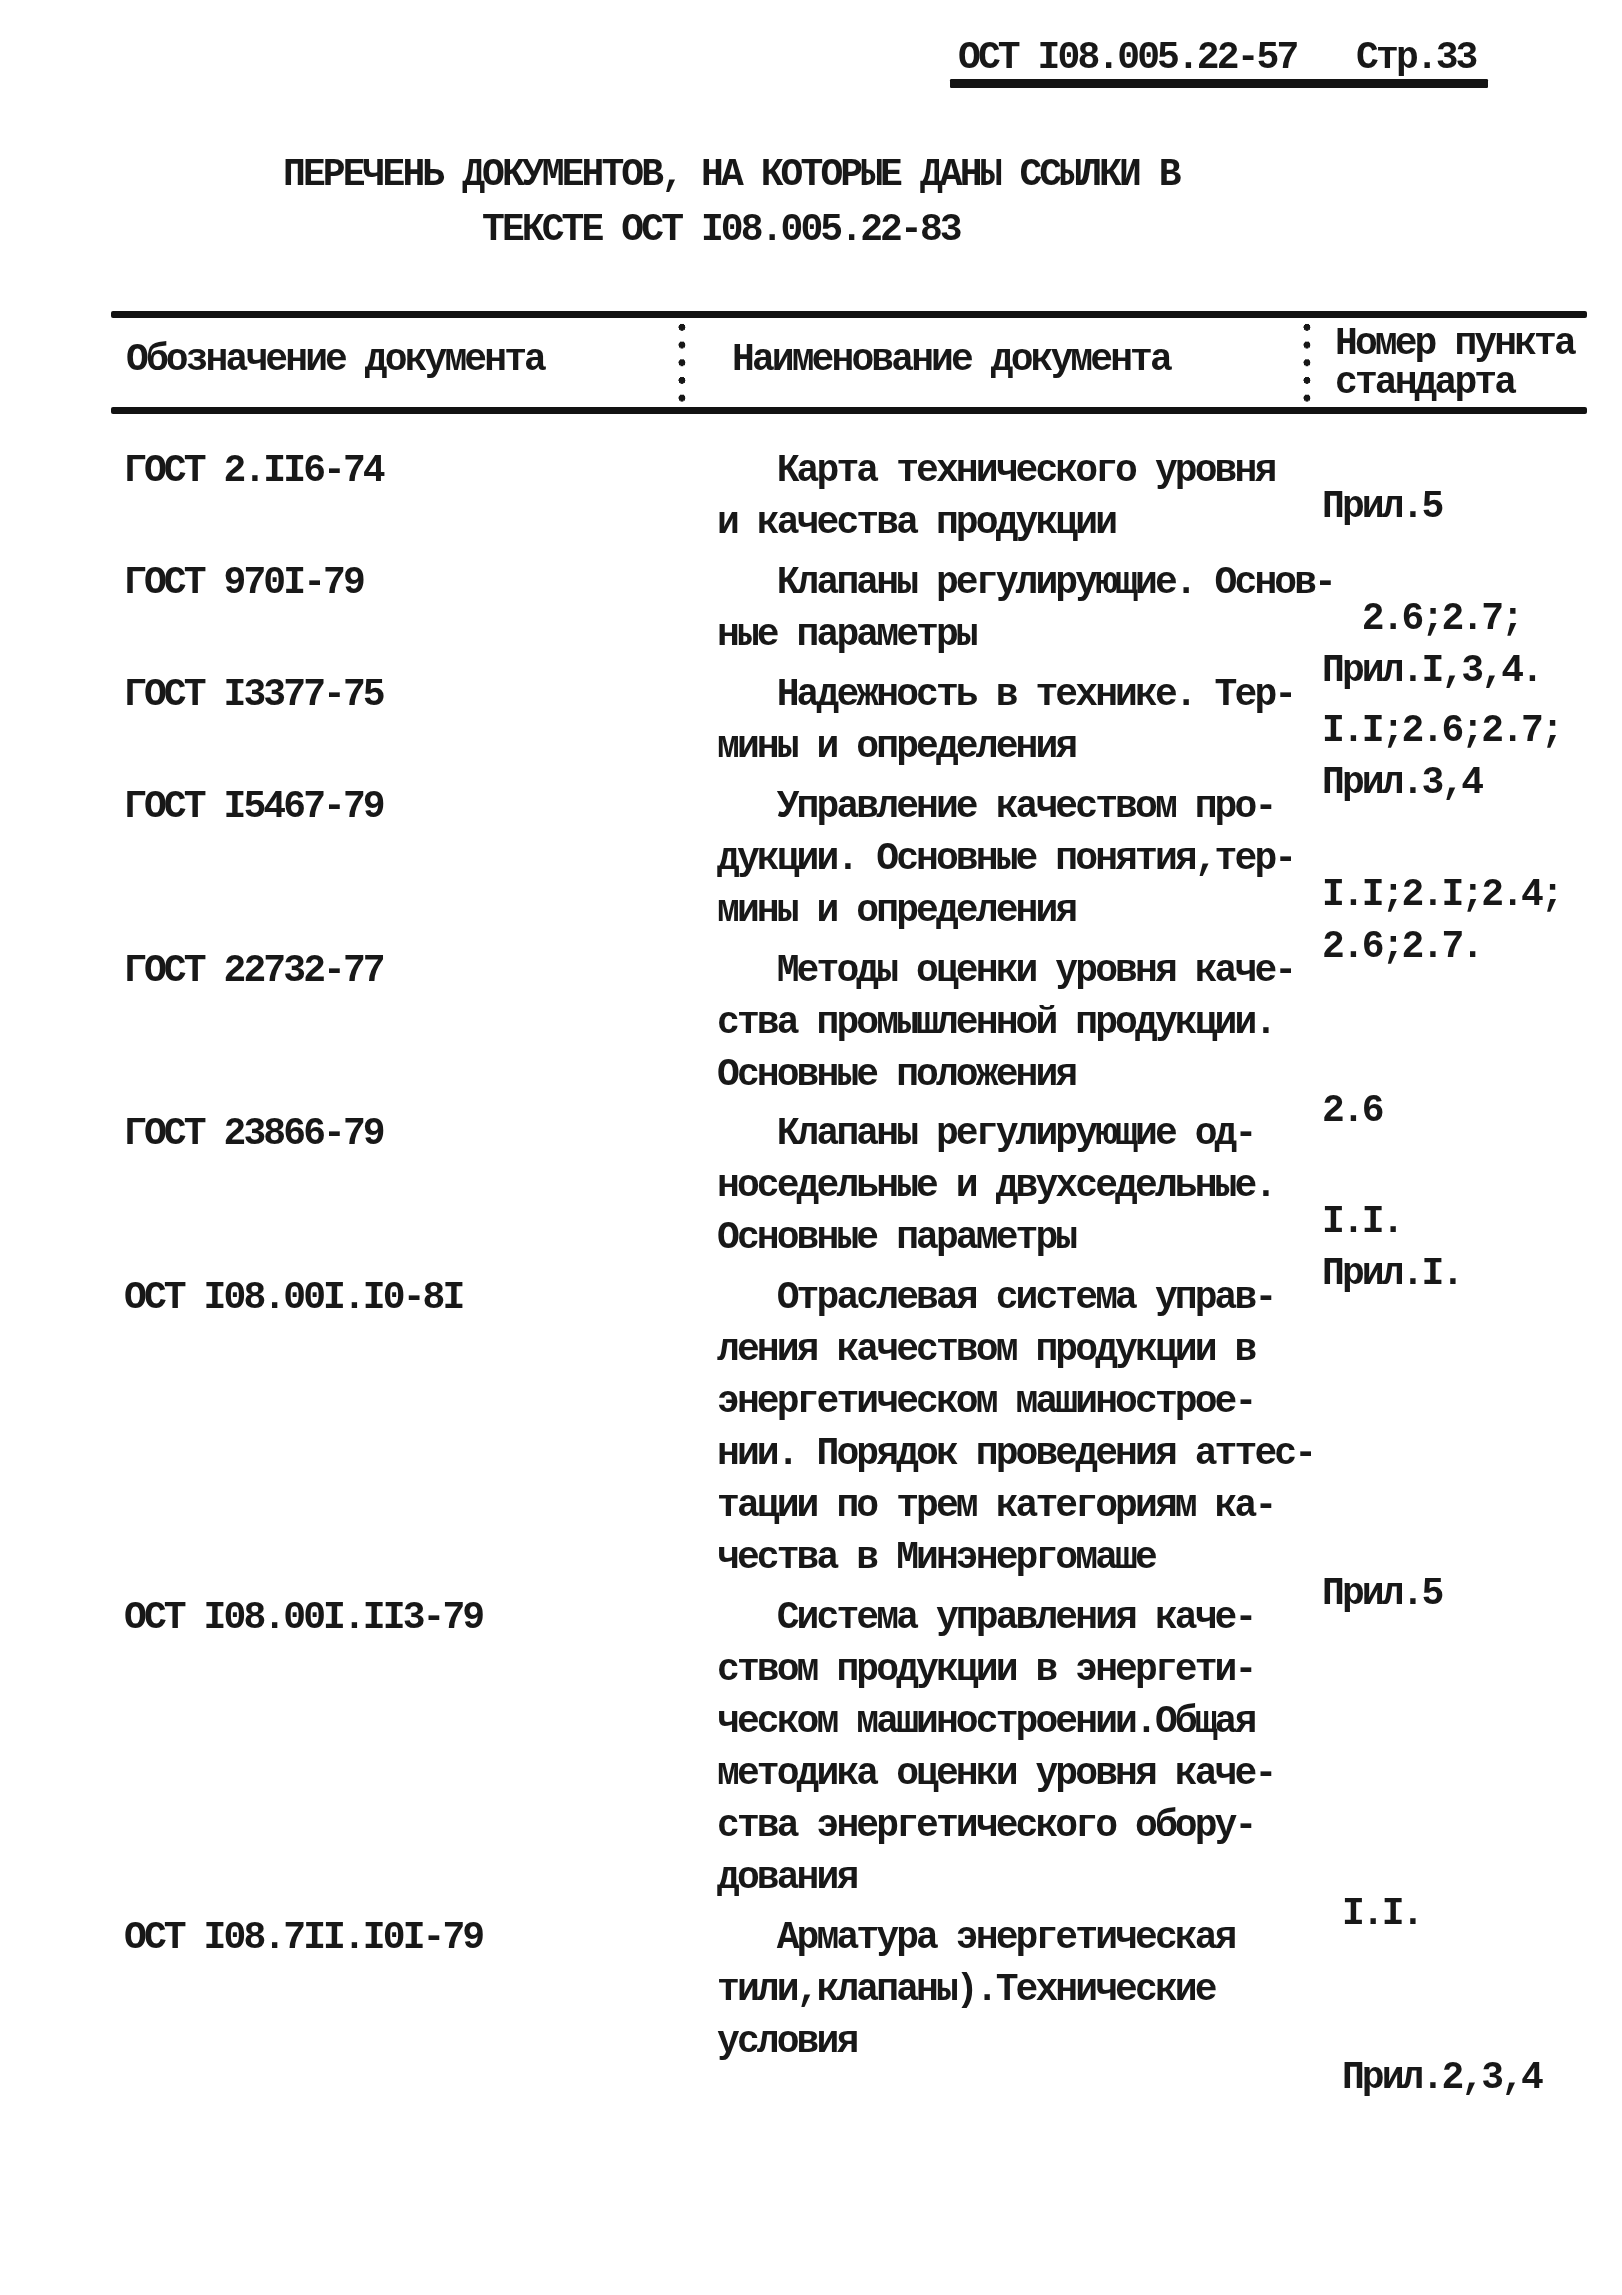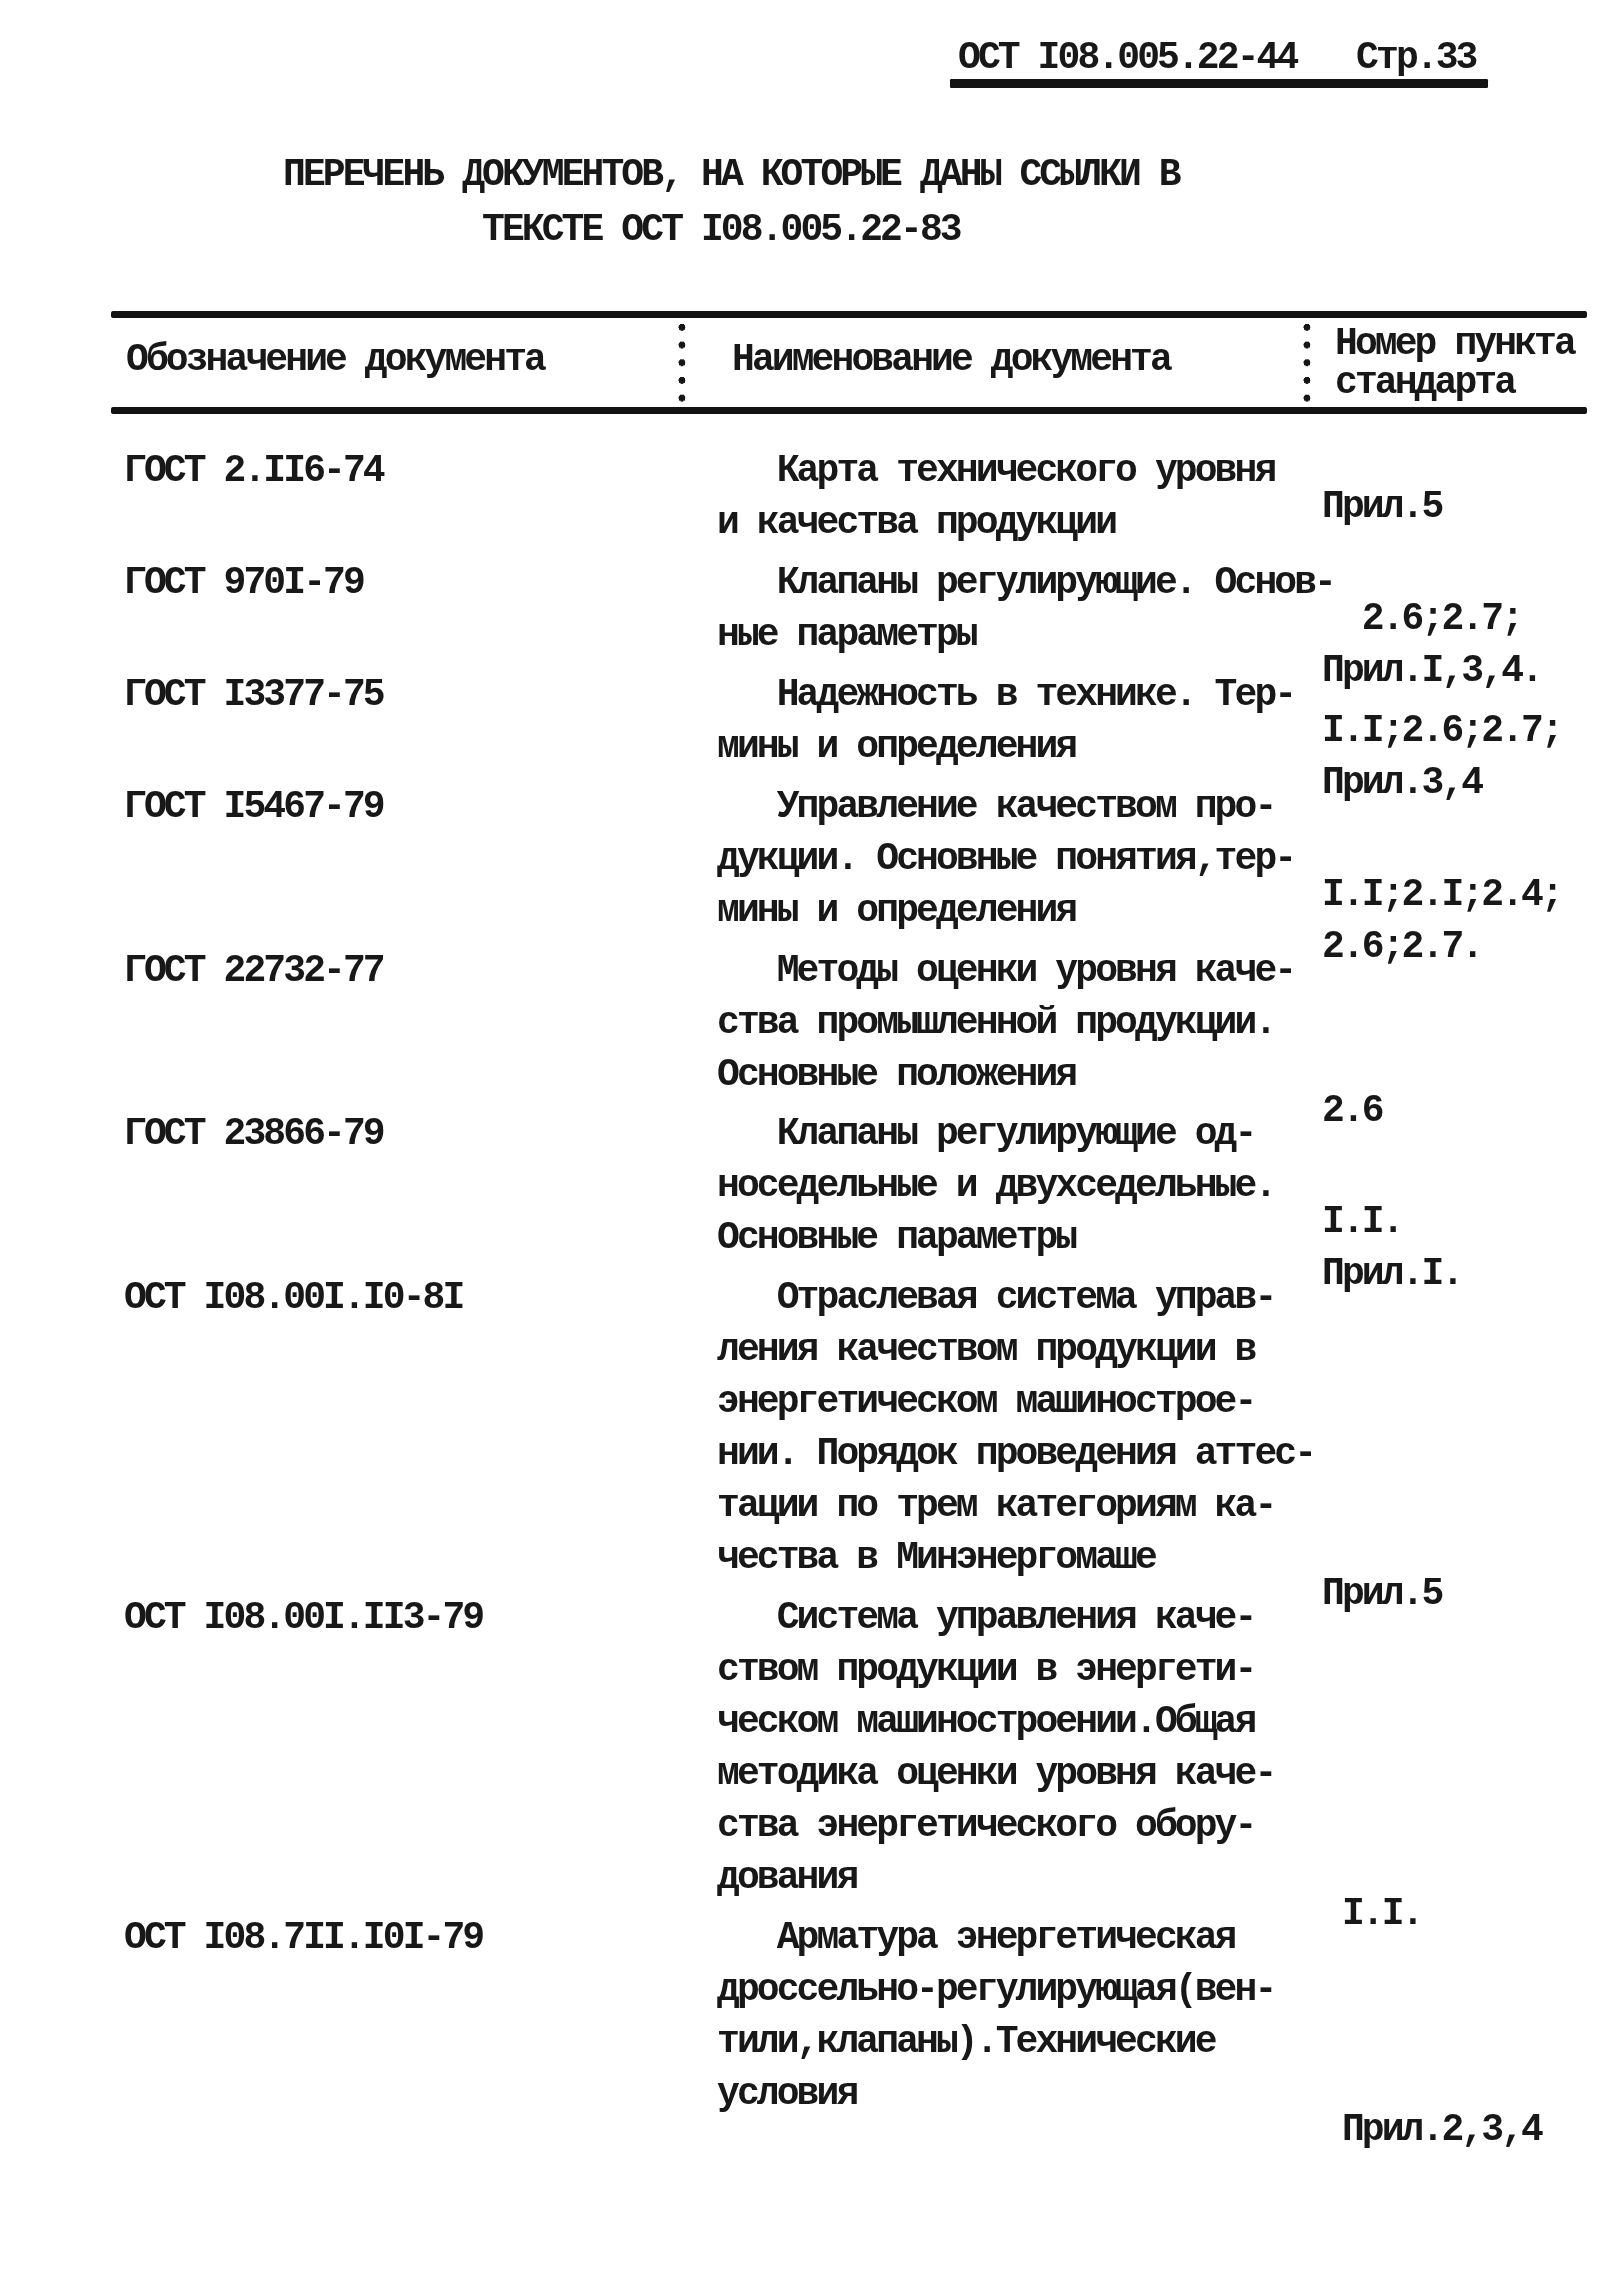--- a/index.html
+++ b/index.html
@@ -49,21 +49,21 @@
   .line>span{position:absolute;top:0;line-height:52px;white-space:pre;}
   .c1{left:124px;}
   .c2{left:717px;}
   .c3{left:1322px;margin-top:36px;}
 </style>
 </head>
 <body>
 
 <div class="page" style="color: rgb(24, 24, 24); background: rgb(255, 255, 255);">
 
-  <div class="abs page-header">ОСТ I08.005.22-44   Стр.33</div>
+  <div class="abs page-header">ОСТ I08.005.22-57   Стр.33</div>
   <div class="header-underline"></div>
 
   <div class="abs title-l1">ПЕРЕЧЕНЬ ДОКУМЕНТОВ, НА КОТОРЫЕ ДАНЫ ССЫЛКИ В</div>
   <div class="abs title-l2">ТЕКСТЕ ОСТ I08.005.22-83</div>
 
   <div class="rule rule-top"></div>
   <div class="rule rule-mid"></div>
   <div class="dotsep dotsep-1"></div>
   <div class="dotsep dotsep-2"></div>
 
@@ -189,23 +189,20 @@
           <span class="c2">дования</span>
           <span class="c3"> I.I.</span>
         </div>
       </div>
       <div class="entry">
         <div class="line">
           <span class="c1">ОСТ I08.7II.I0I-79</span>
           <span class="c2">   Арматура энергетическая</span>
         </div>
         <div class="line">
-          <span class="c2">дроссельно-регулирующая(вен-</span>
-        </div>
-        <div class="line">
           <span class="c2">тили,клапаны).Технические</span>
         </div>
         <div class="line">
           <span class="c2">условия</span>
           <span class="c3"> Прил.2,3,4</span>
         </div>
       </div>
     </div>
 
 </div>

